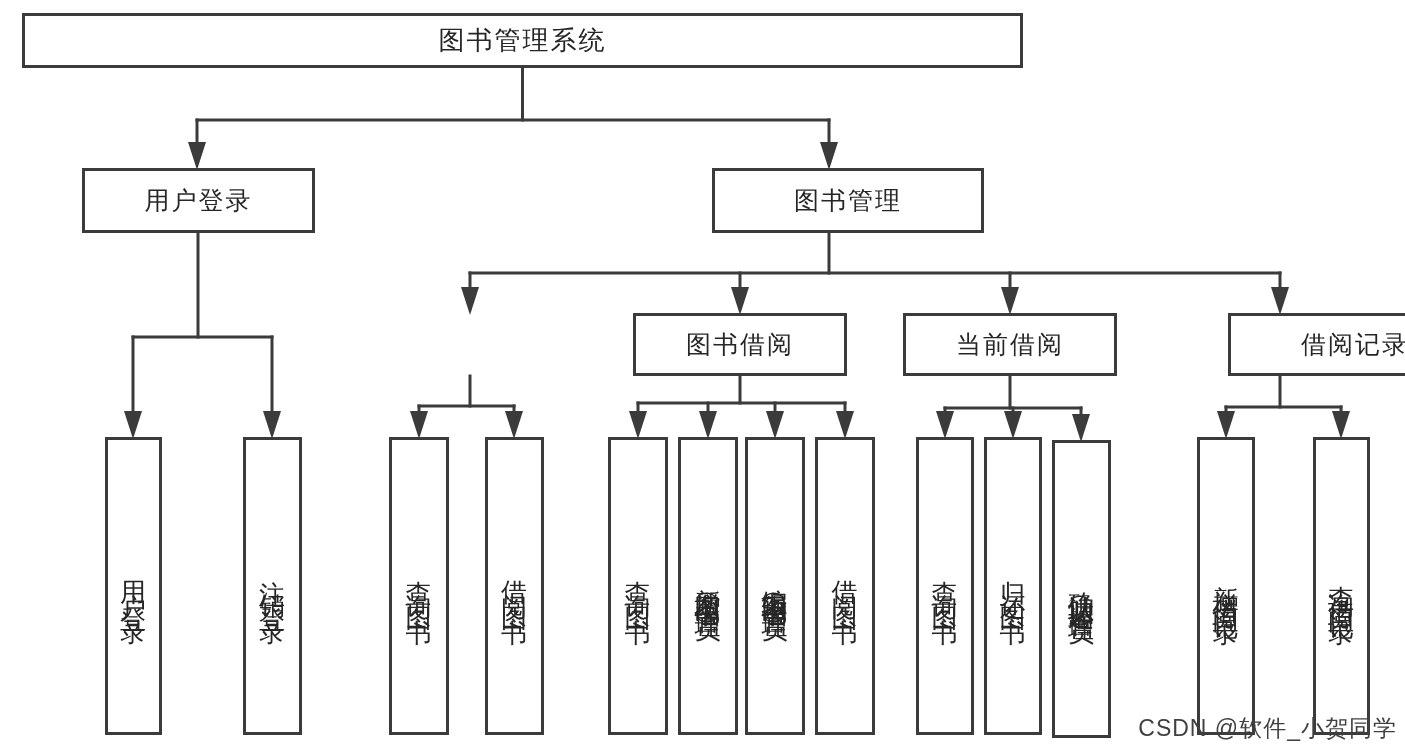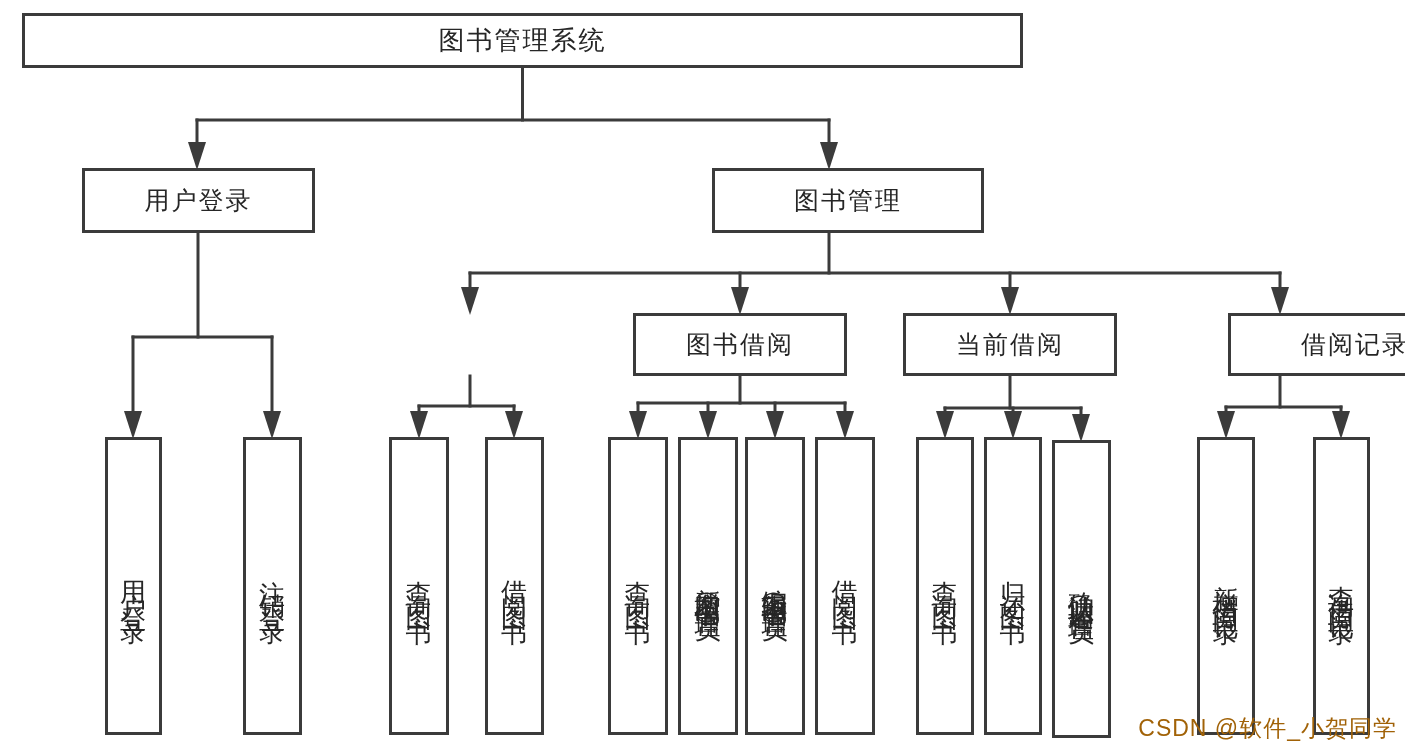--- a/index.html
+++ b/index.html
@@ -29,21 +29,21 @@
   }
   .ls-wide{letter-spacing:13px;}
   .ls-med{letter-spacing:7px;}
   .ls-tight{letter-spacing:4px;}
   .watermark{
     position:absolute;
     right:8px;
     bottom:3px;
     z-index:2;
     font-size:23px;
-    color:#a16207;
+    color:#404040;
     letter-spacing:1px;
     white-space:nowrap;
   }
 </style>
 </head>
 <body>
 
 <div id="stage">
 
   <svg id="wires" width="1405" height="747" viewBox="0 0 1405 747">

